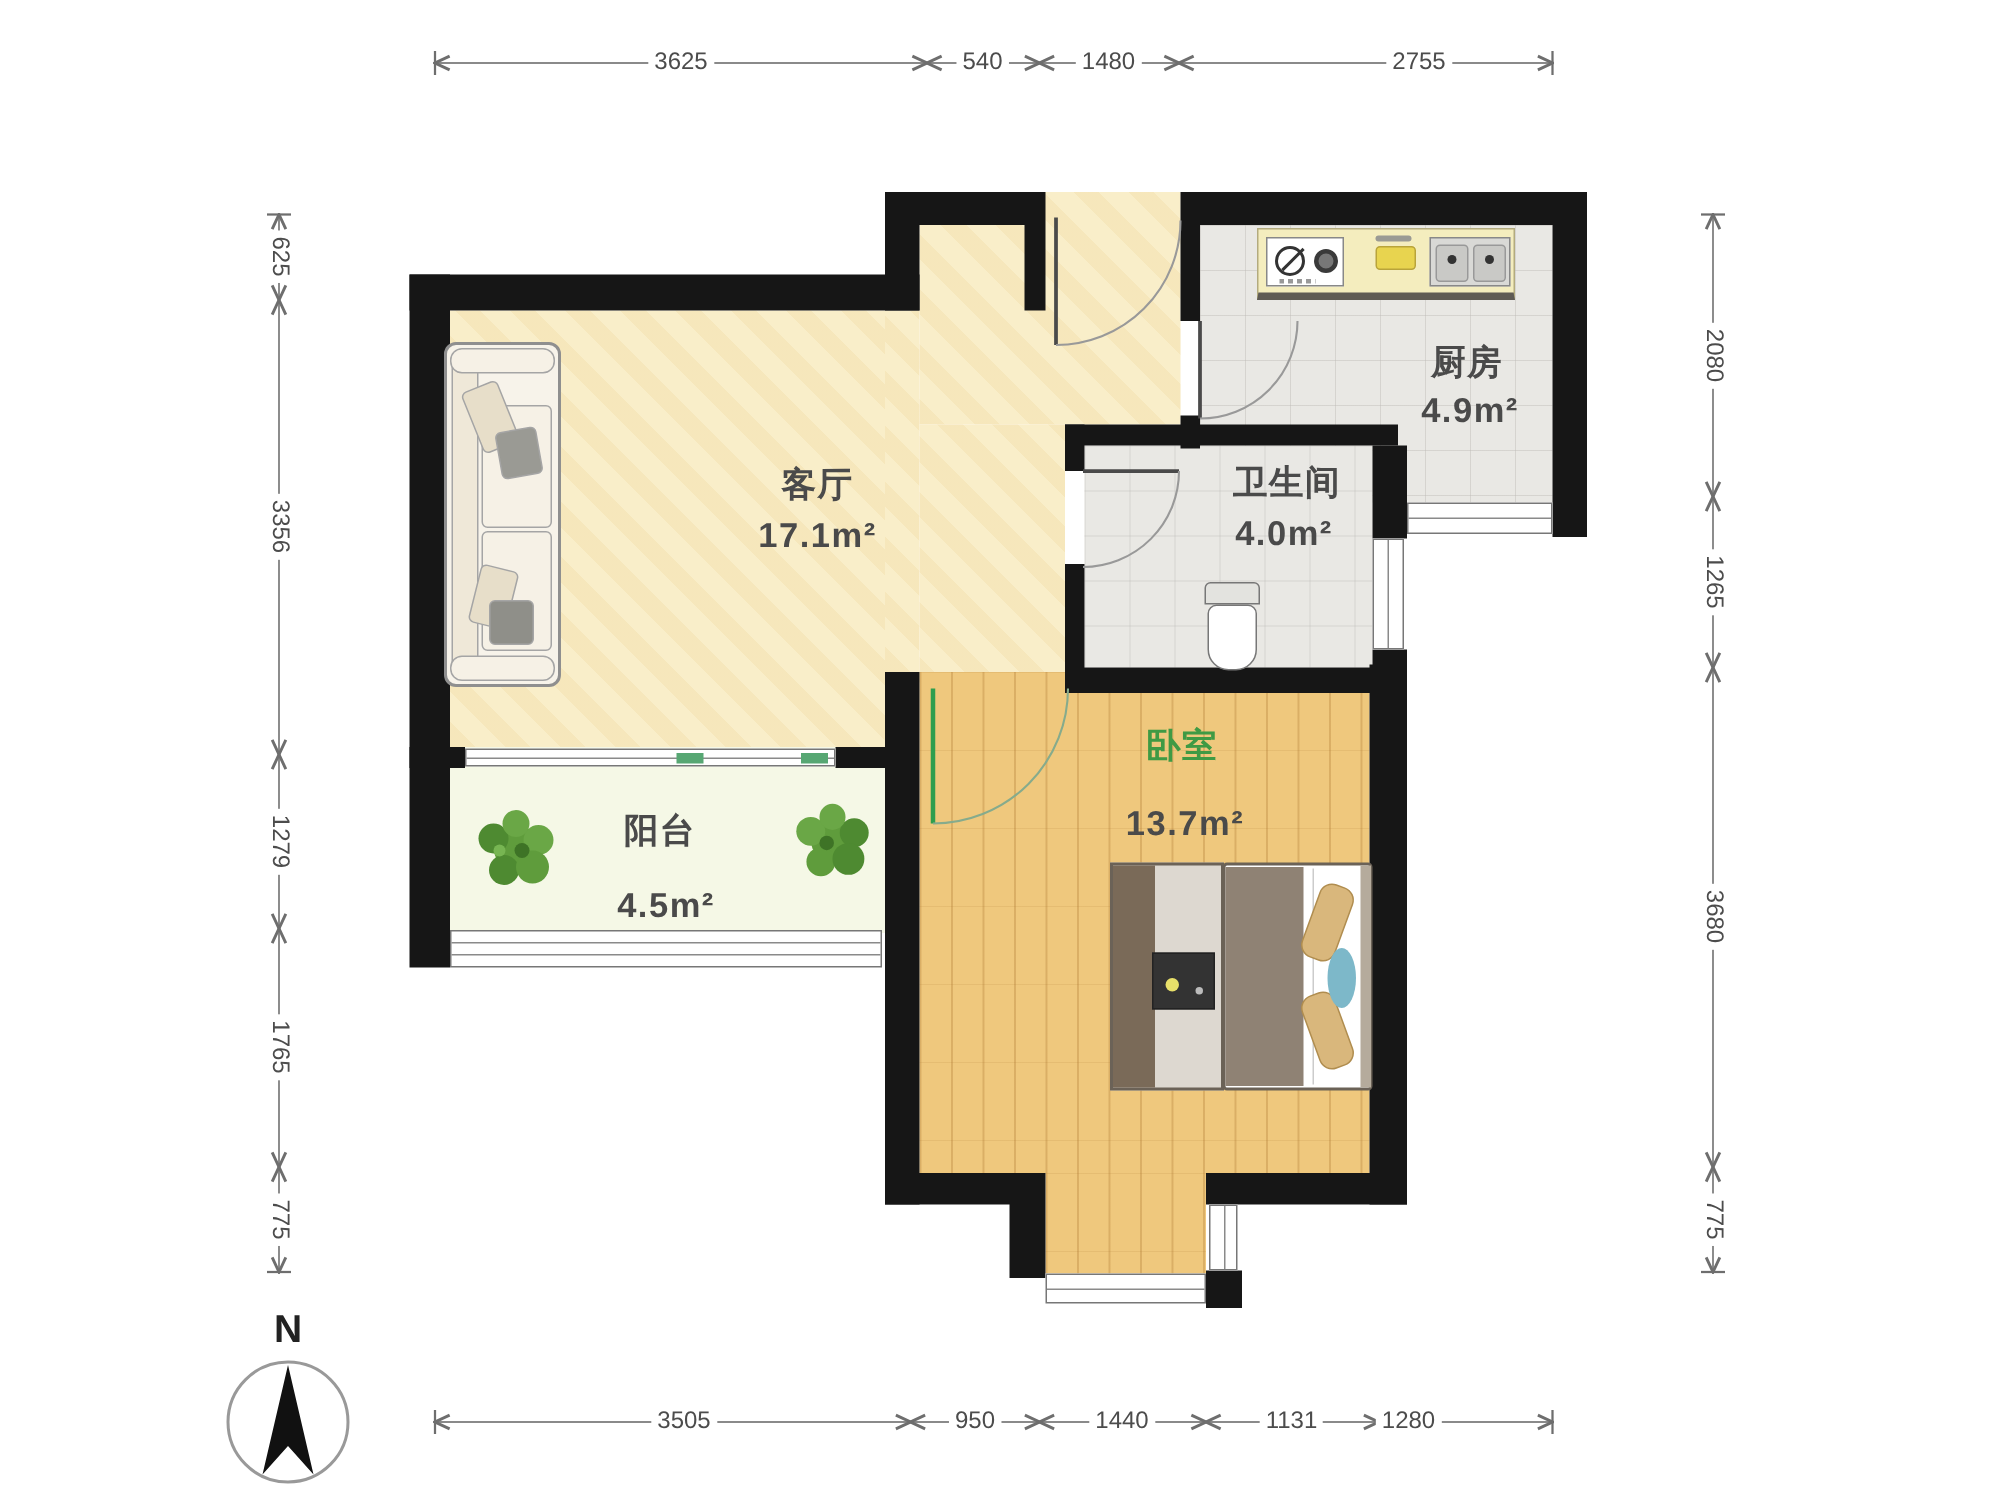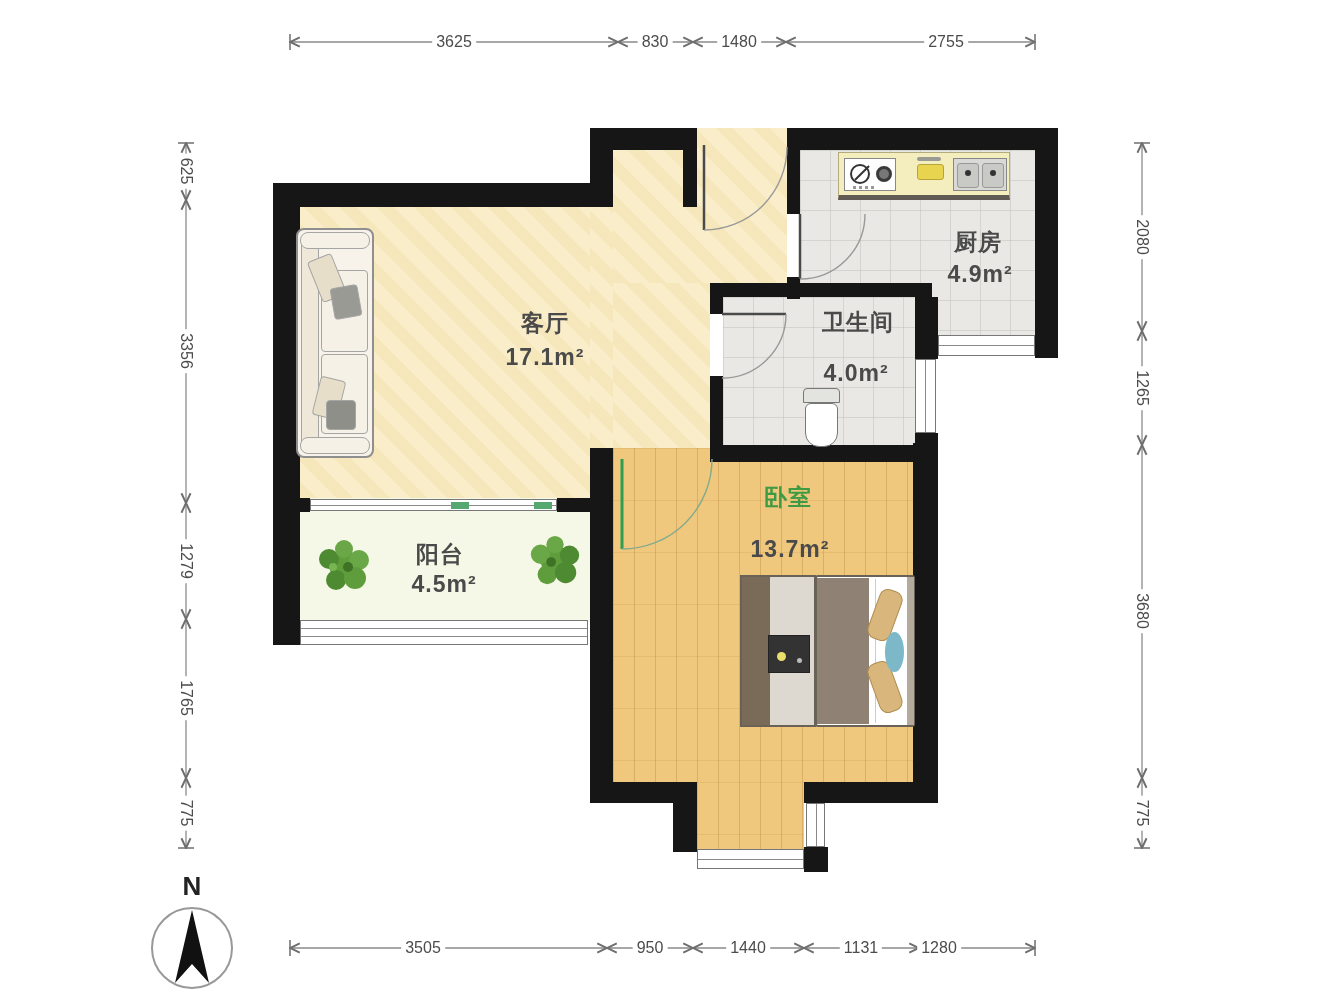--- a/index.html
+++ b/index.html
@@ -205,51 +205,51 @@
       <line x1="178" y1="143" x2="194" y2="143"></line>
         <line x1="178" y1="848" x2="194" y2="848"></line>
       <line x1="1134" y1="143" x2="1150" y2="143"></line>
         <line x1="1134" y1="848" x2="1150" y2="848"></line>
       <line x1="290" y1="940" x2="290" y2="956"></line>
         <line x1="1035" y1="940" x2="1035" y2="956"></line>
     </g>
   </svg>
 
   <span class="dim" style="left:454px;top:42px">3625</span>
-  <span class="dim" style="left:655px;top:42px">830</span>
+  <span class="dim" style="left:655px;top:42px">540</span>
   <span class="dim" style="left:739px;top:42px">1480</span>
   <span class="dim" style="left:946px;top:42px">2755</span>
 
   <span class="dim vert" style="left:186px;top:171px">625</span>
   <span class="dim vert" style="left:186px;top:351px">3356</span>
   <span class="dim vert" style="left:186px;top:561px">1279</span>
   <span class="dim vert" style="left:186px;top:698px">1765</span>
   <span class="dim vert" style="left:186px;top:813px">775</span>
 
   <span class="dim vert" style="left:1142px;top:237px">2080</span>
   <span class="dim vert" style="left:1142px;top:388px">1265</span>
   <span class="dim vert" style="left:1142px;top:611px">3680</span>
   <span class="dim vert" style="left:1142px;top:813px">775</span>
 
-  <span class="dim" style="left:423px;top:948px">3505</span>
+  <span class="dim" style="left:456px;top:948px">3505</span>
   <span class="dim" style="left:650px;top:948px">950</span>
   <span class="dim" style="left:748px;top:948px">1440</span>
   <span class="dim" style="left:861px;top:948px">1131</span>
   <span class="dim" style="left:939px;top:948px">1280</span>
 
   <div class="rname" style="left:545px;top:323px">客厅</div>
   <div class="rarea" style="left:545px;top:357px">17.1m²</div>
   <div class="rname" style="left:978px;top:242px">厨房</div>
   <div class="rarea" style="left:980px;top:274px">4.9m²</div>
   <div class="rname" style="left:858px;top:322px">卫生间</div>
-  <div class="rarea" style="left:856px;top:373px">4.0m²</div>
+  <div class="rarea" style="left:856px;top:356px">4.0m²</div>
   <div class="rname green" style="left:788px;top:497px">卧室</div>
   <div class="rarea" style="left:790px;top:549px">13.7m²</div>
   <div class="rname" style="left:440px;top:554px">阳台</div>
-  <div class="rarea" style="left:444px;top:584px">4.5m²</div>
+  <div class="rarea" style="left:444px;top:604px">4.5m²</div>
 
   <div style="left:150px;top:868px;width:84px;height:132px">
     <span class="nlabel" style="left:42px;top:18px">N</span>
     <svg style="left:0;top:0" width="84" height="132" viewBox="0 0 84 132">
       <circle cx="42" cy="80" r="40" fill="none" stroke="#999" stroke-width="2"></circle>
       <polygon points="42,42 25,115 42,96 59,115" fill="#111"></polygon>
     </svg>
   </div>
 
 </div>

